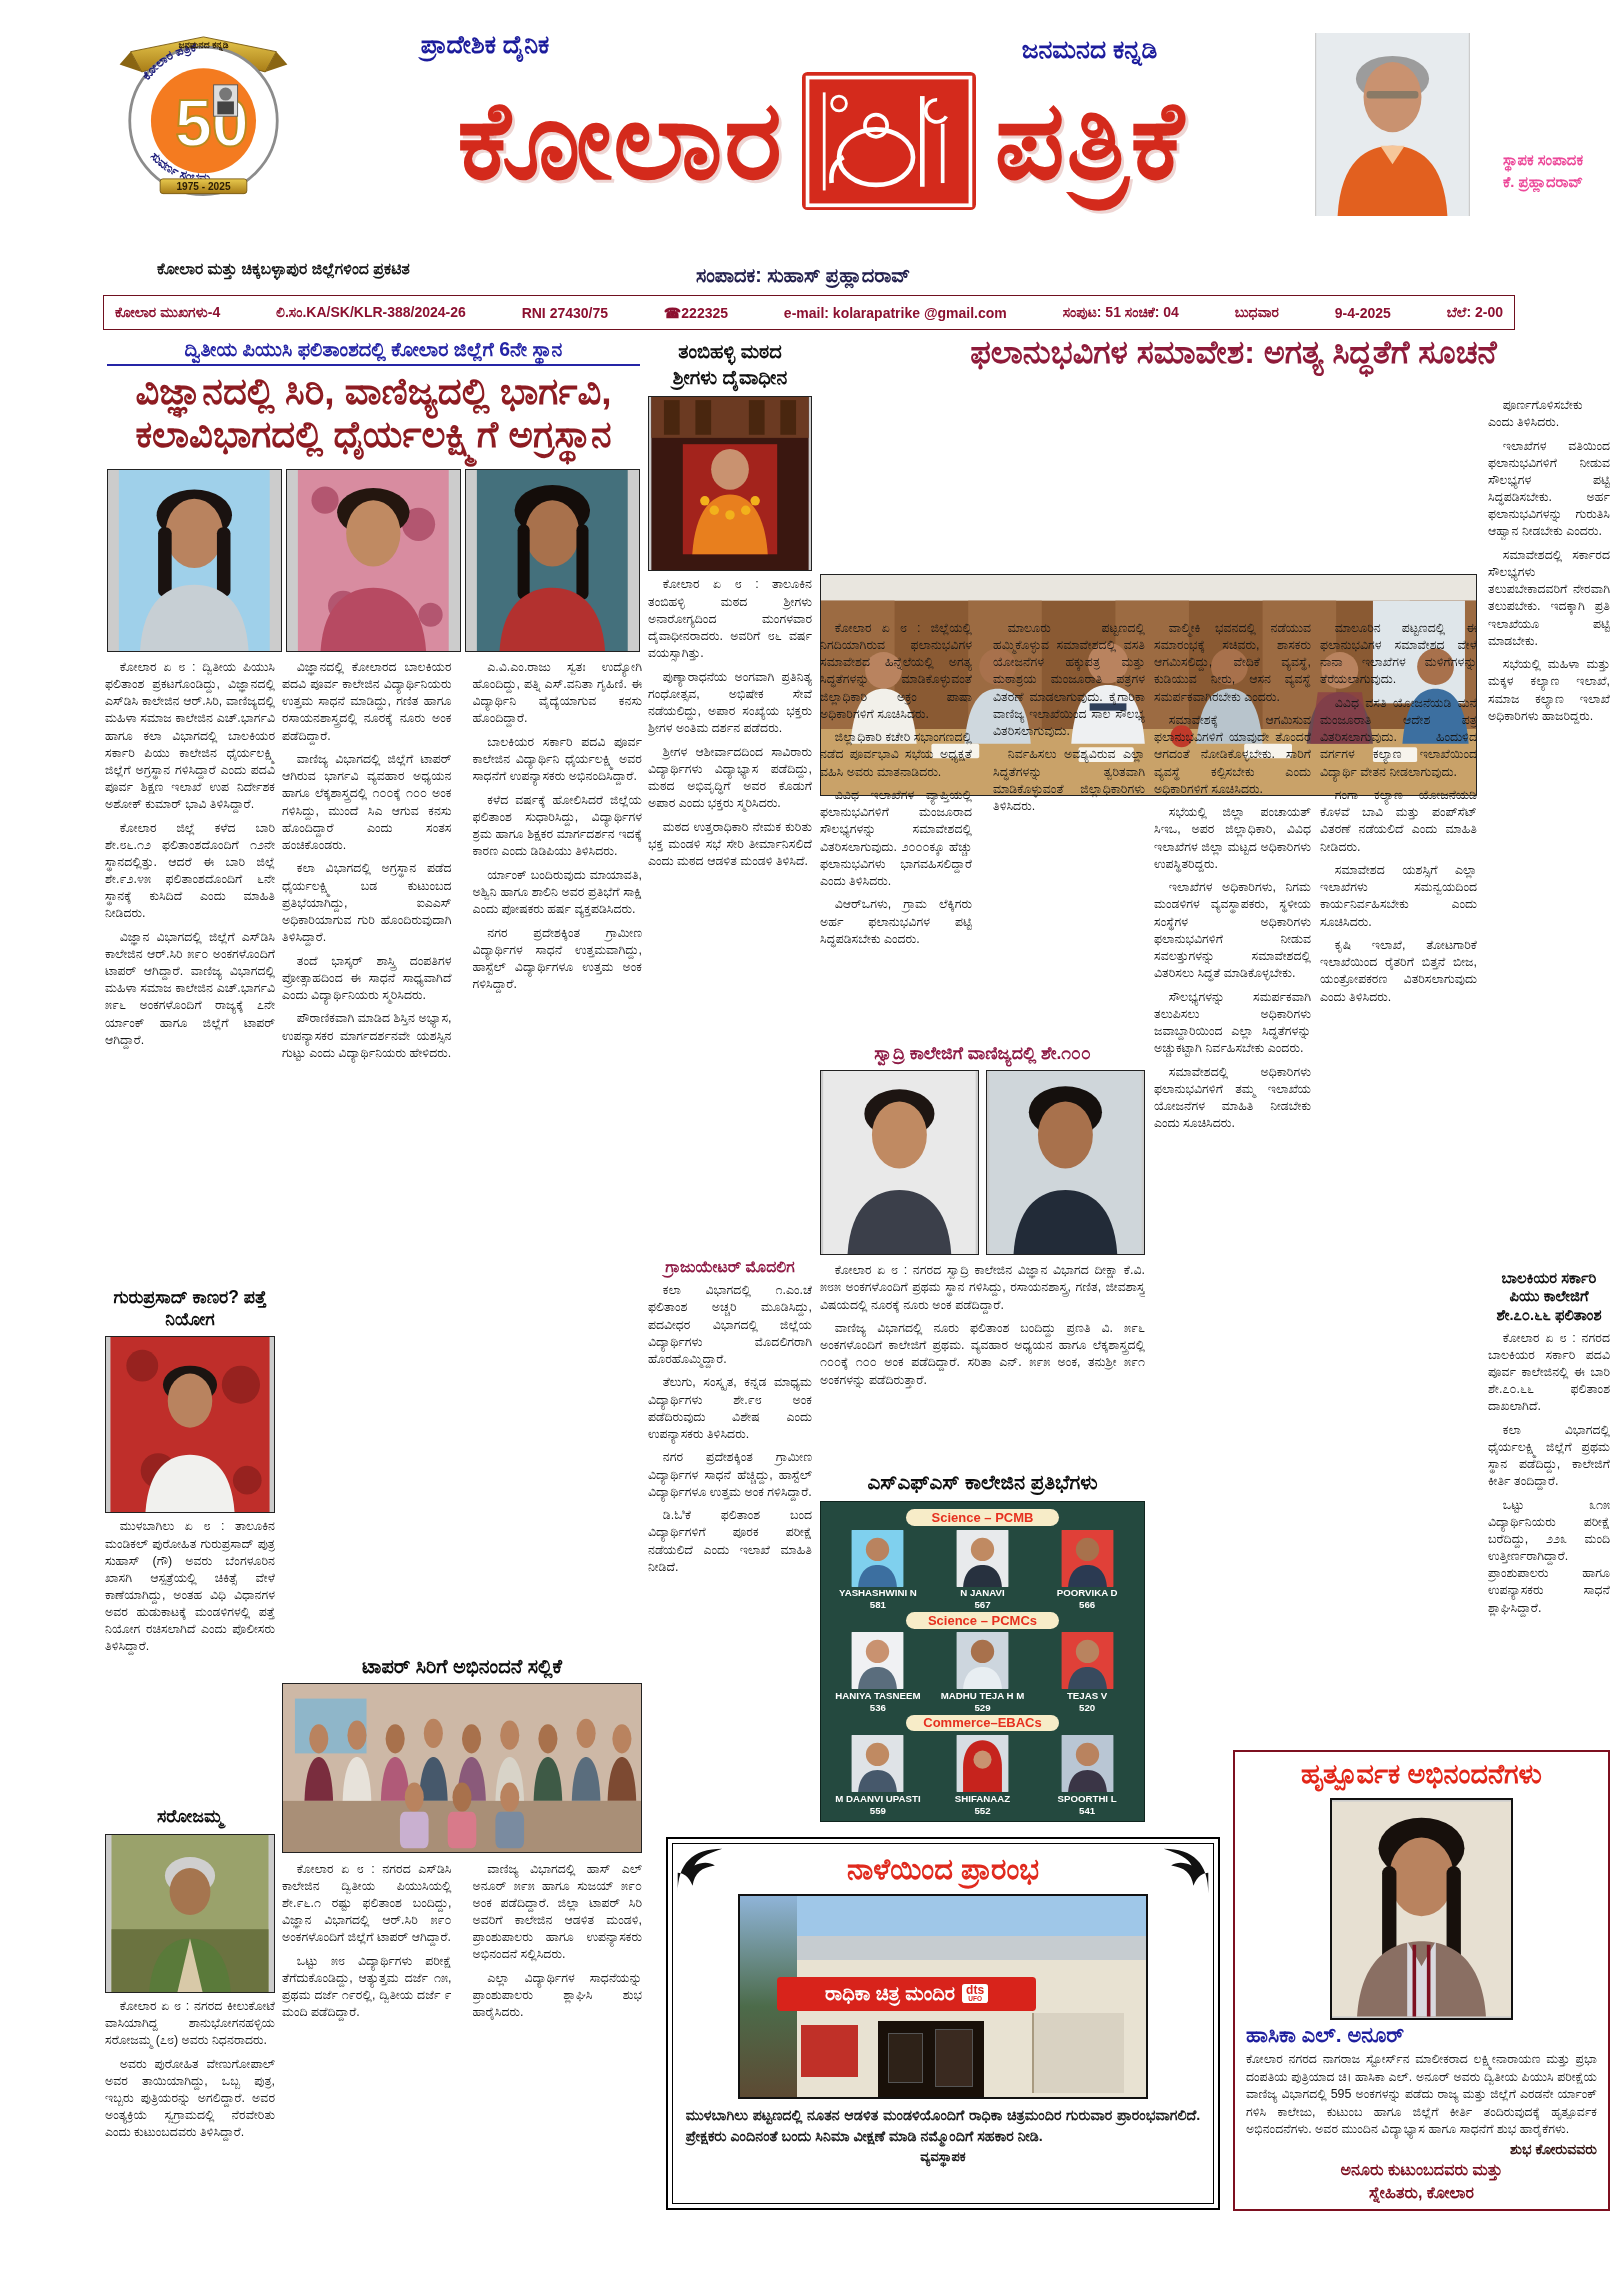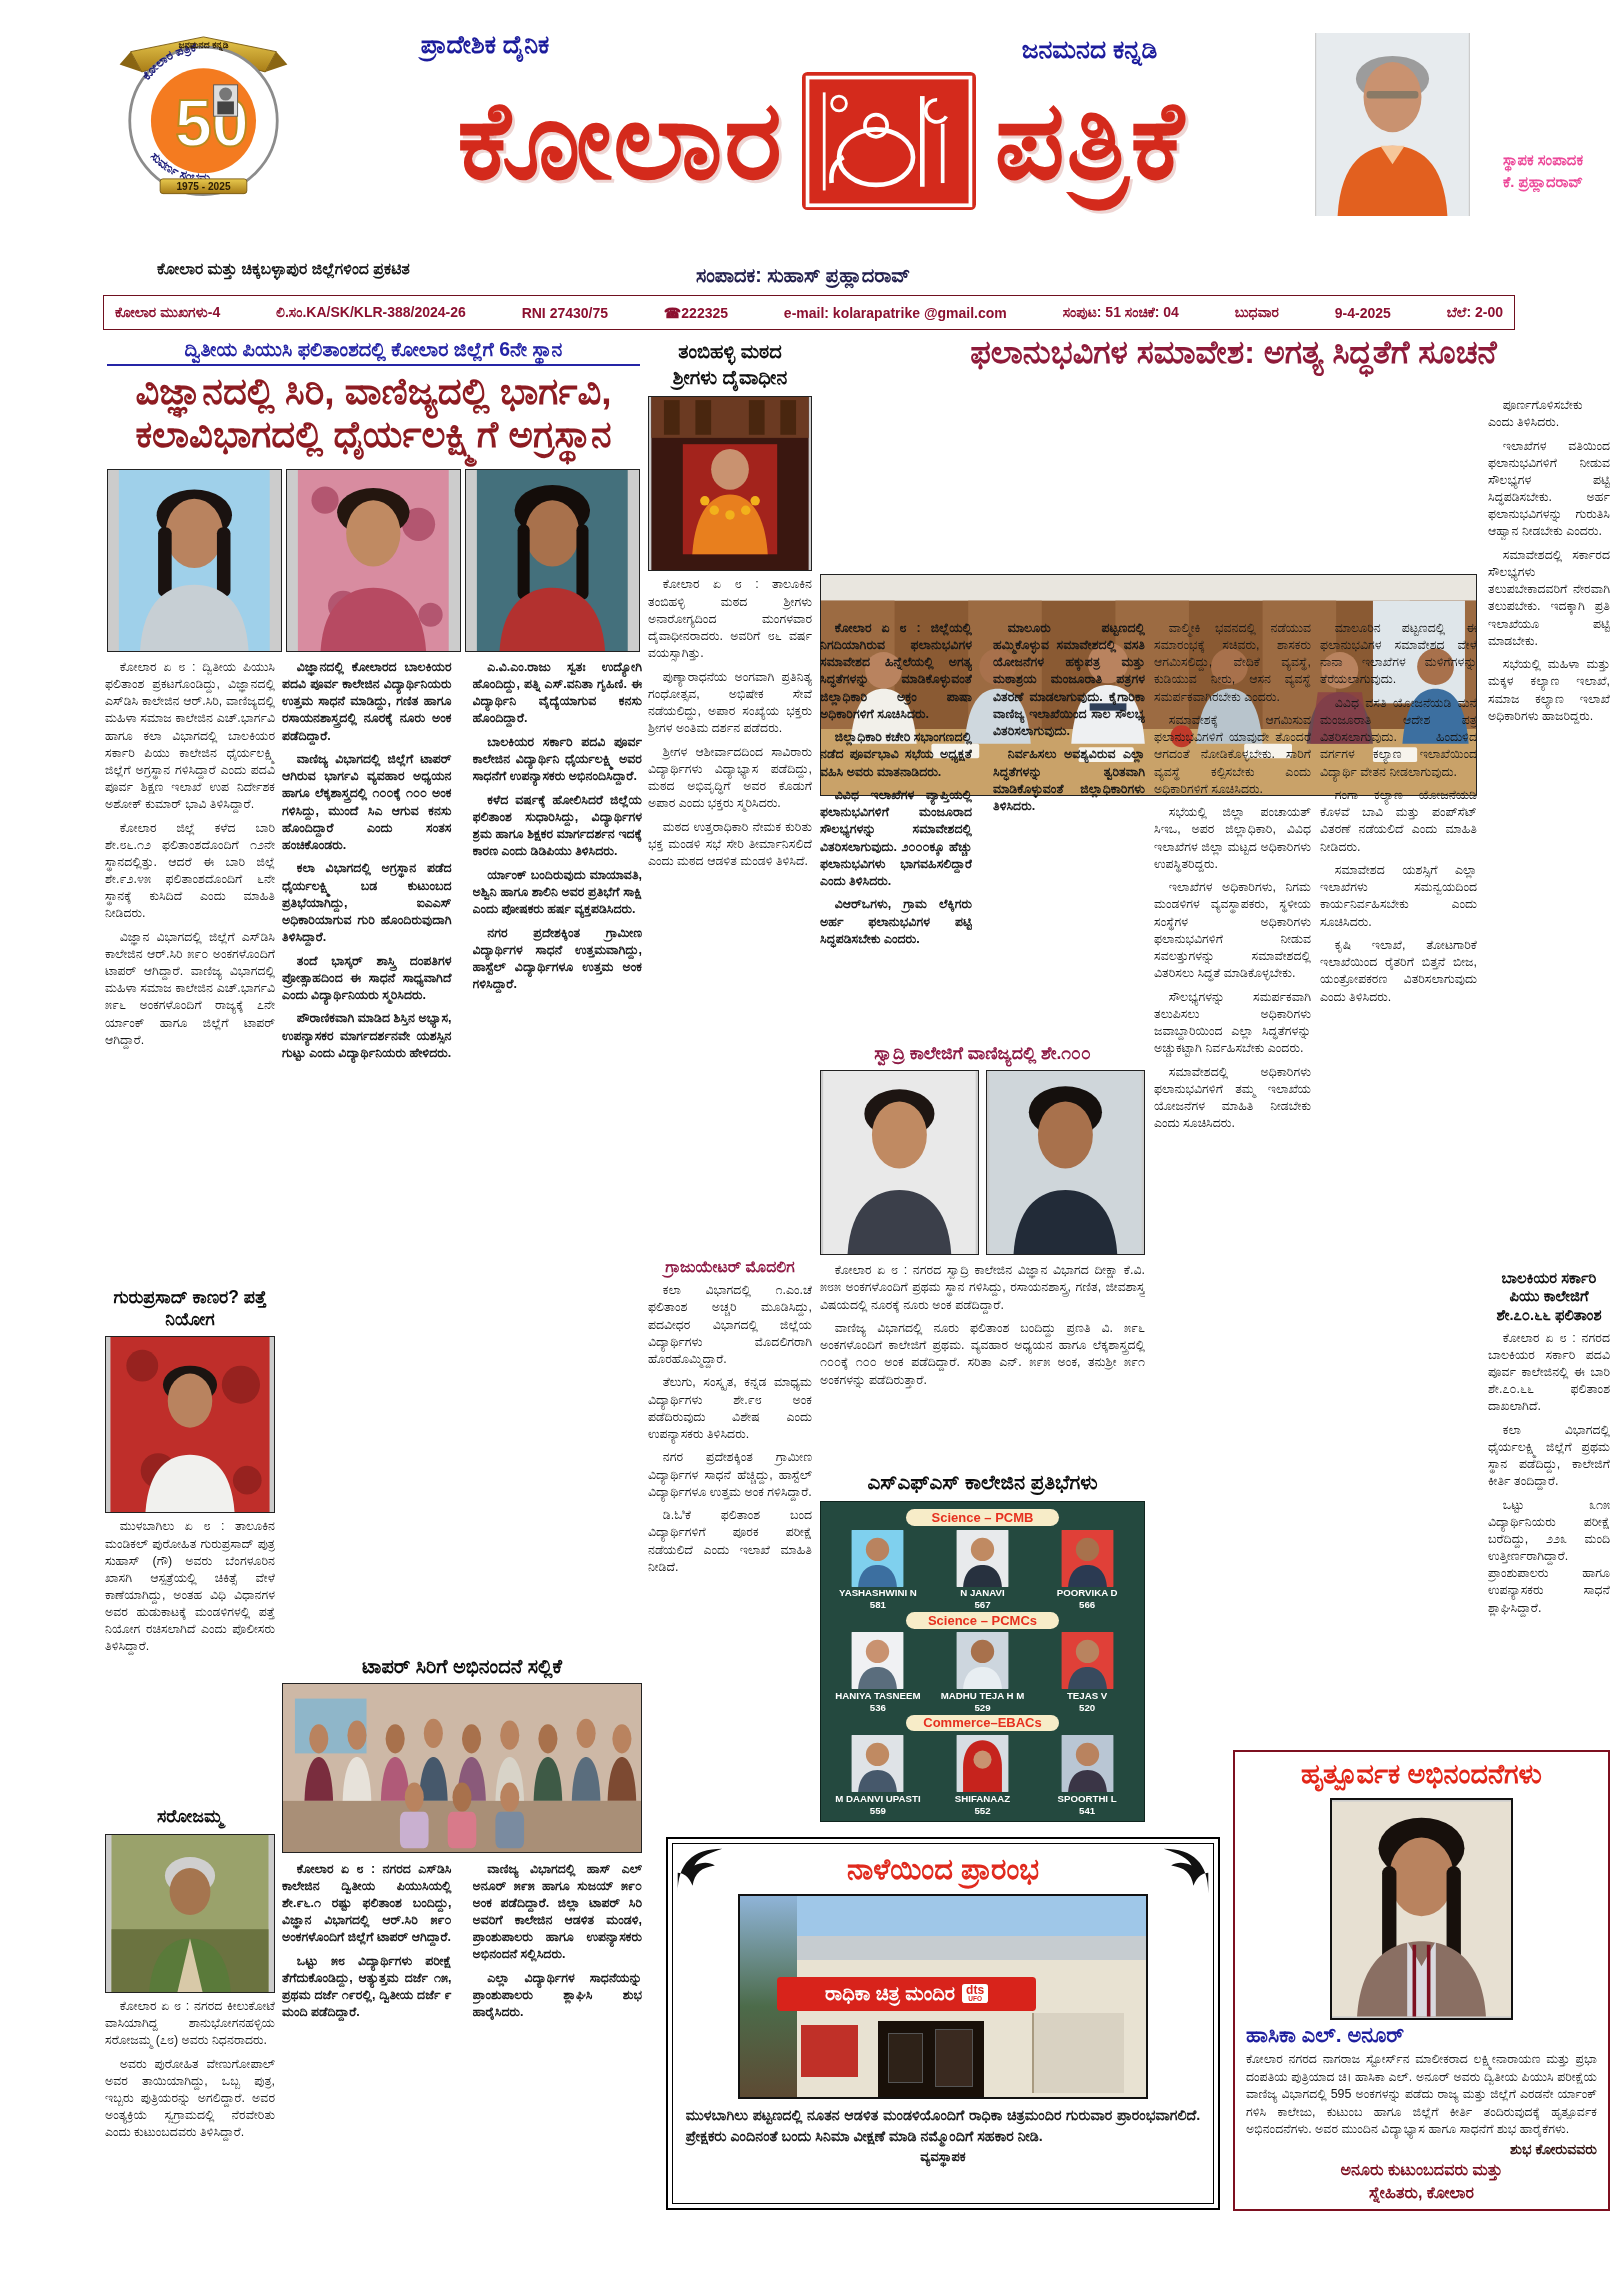--- a/index.html
+++ b/index.html
@@ -36,21 +36,21 @@
   .photo svg{display:block;width:100%;height:100%;}
 
   
   #leadKicker{left:107px;top:338px;width:533px;text-align:center;font-size:19.4px;font-weight:bold;color:#2525a6;
               border-bottom:2.8px solid #2525a6;padding-bottom:2.8px;}
   #leadHeadline{left:103px;top:371px;width:541px;text-align:center;font-size:37px;font-weight:bold;color:#8e1c22;line-height:1.16;}
   #leadPhotos{left:107px;top:469px;width:533px;height:183px;display:flex;gap:4.6px;}
   #leadPhotos .photo{flex:1;}
   #leftcol1{left:105px;top:659px;width:170px;height:1571px;display:flex;flex-direction:column;overflow:hidden;}
   #leftcolR{left:282px;top:659px;width:360px;height:1571px;display:flex;flex-direction:column;overflow:hidden;}
-  .twocol{display:grid;grid-template-columns:1fr 1fr;gap:21px;overflow:hidden;font-weight:bold;}
+  .twocol{display:grid;grid-template-columns:1fr 1fr;gap:21px;overflow:hidden;}
 
   
   #colB{left:648px;top:338px;width:164px;height:1490px;display:flex;flex-direction:column;overflow:hidden;}
   .kicker2{font-size:19.4px;font-weight:bold;color:#101010;text-align:center;line-height:1.35;}
 
   
   #centerHeadline{left:856px;top:334px;width:755px;text-align:center;font-size:32px;font-weight:bold;color:#8e1b3a;}
   #meetingPhoto{left:820px;top:391px;width:657px;height:222px;}
   #centerL{left:820px;top:620px;width:325px;height:1202px;display:flex;flex-direction:column;overflow:hidden;}
   #centerM{left:1154px;top:620px;width:157px;height:1593px;}

